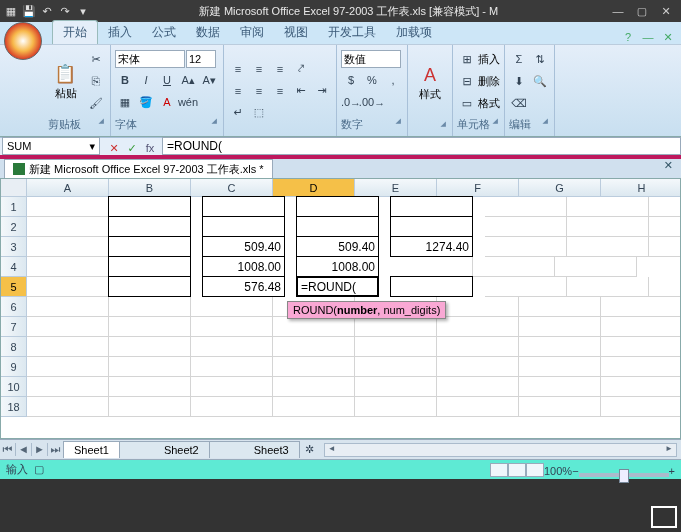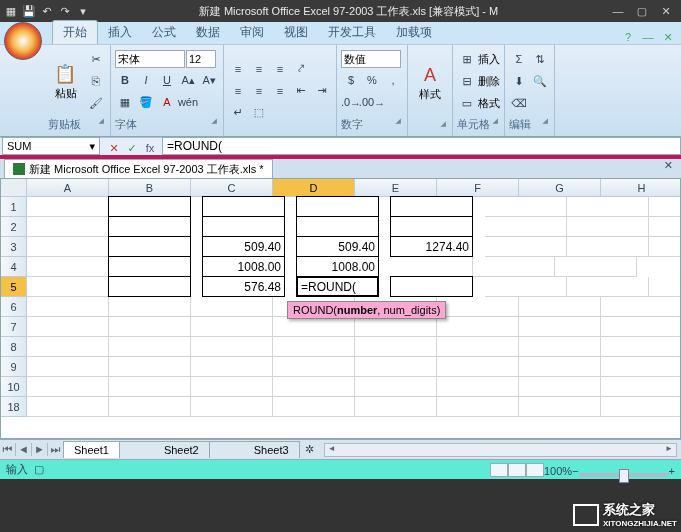--- a/index.html
+++ b/index.html
@@ -442,17 +442,13 @@
     <span class="view-btn"></span>
     <span>100%</span>
     <span>−</span>
     <div class="zoom-slider"></div>
     <span>+</span>
   </div>
 </div>
 
 <div class="watermark">
   <div class="logo"></div>
-  <div>
-    <div>系统之家</div>
-    <div style="font-size:8px">XITONGZHIJIA.NET</div>
-  </div>
 </div>
 
 </body></html>

